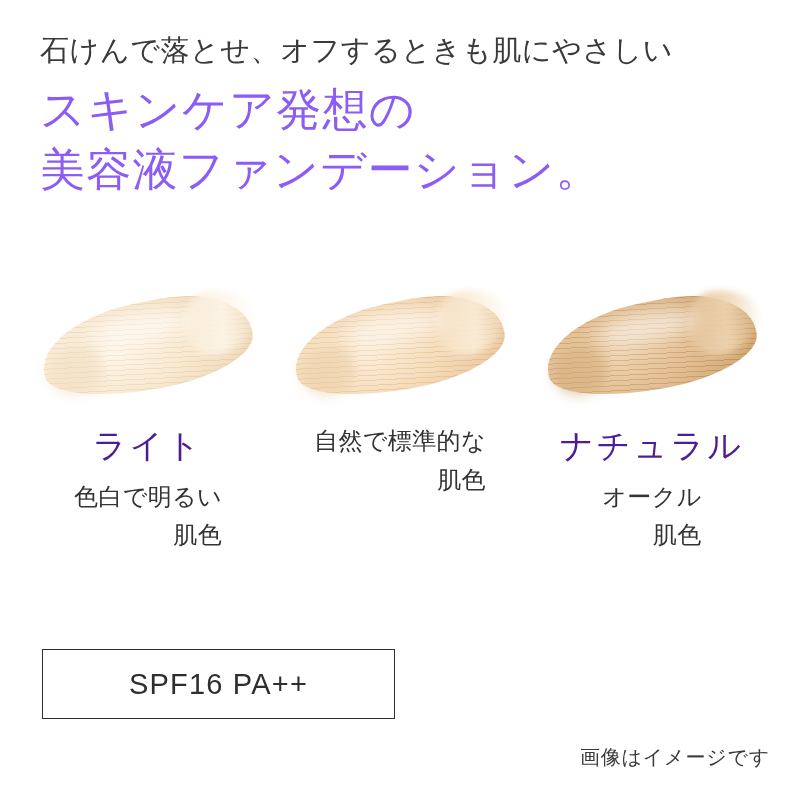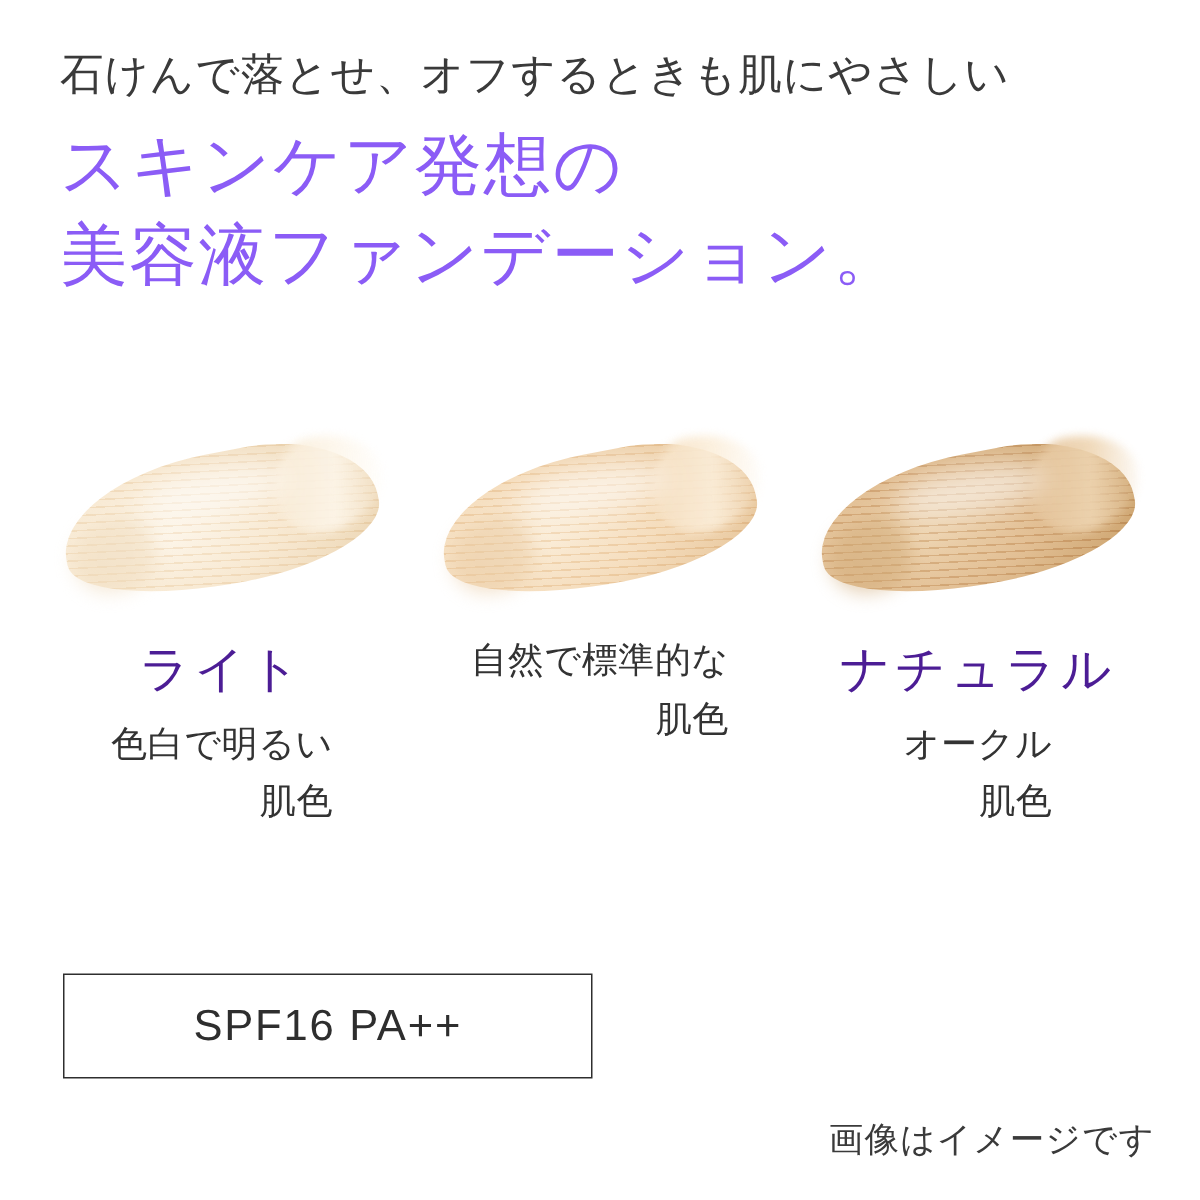--- a/index.html
+++ b/index.html
@@ -172,21 +172,21 @@
     letter-spacing: 1.2px;
     color: #2e2e2e;
     white-space: nowrap;
   }
 
   
   .footer-note {
     position: absolute;
     right: 30px;
     top: 744px;
-    font-size: 23px;
+    font-size: 20px;
     letter-spacing: 0.8px;
     color: #3a3a3a;
     white-space: nowrap;
   }
 </style>
 </head>
 <body>
 
 <div id="page">
 

